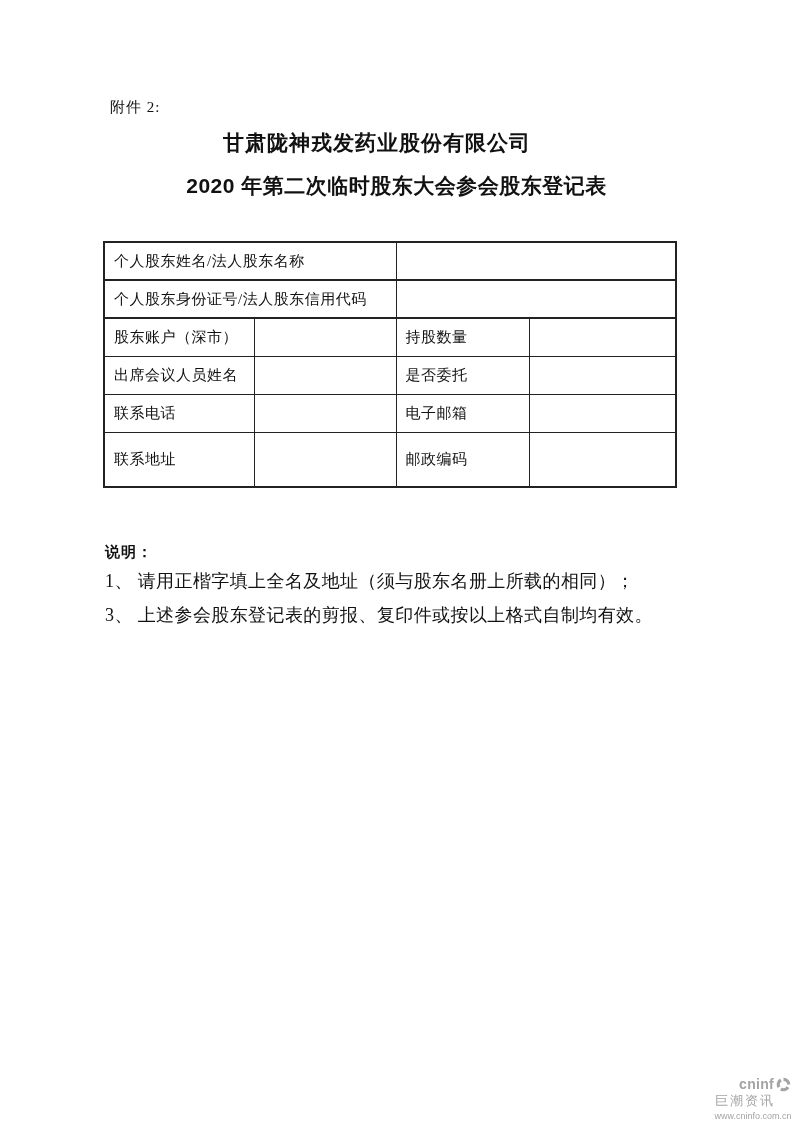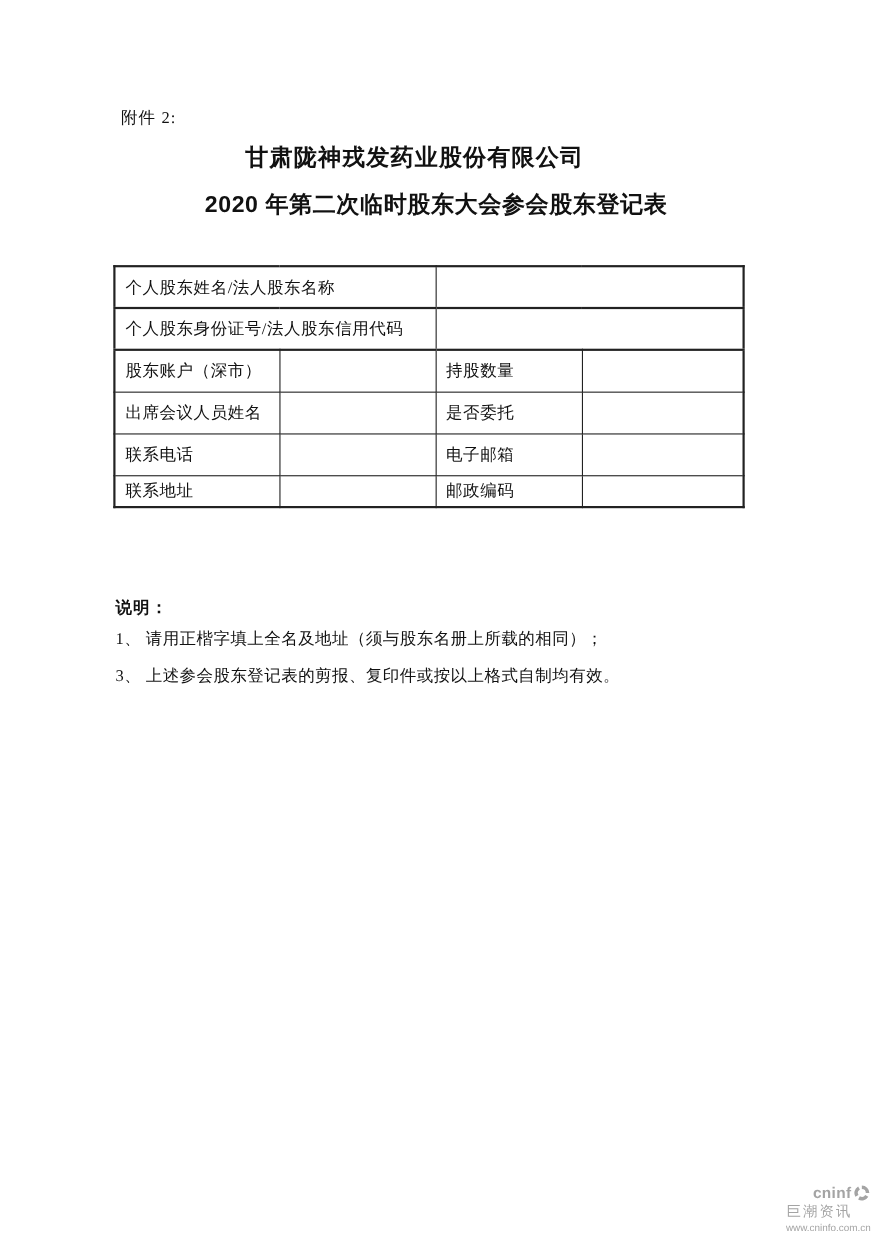--- a/index.html
+++ b/index.html
@@ -37,30 +37,30 @@
   }
   table.reg td{
     border:1px solid #222;
     font-size:15px;
     padding:0 0 0 9px;
     vertical-align:middle;
     letter-spacing:0.5px;
     overflow:hidden;white-space:nowrap;
   }
   table.reg tr{height:38px;}
-  table.reg tr.last{height:29px;}
+  table.reg tr.last{height:55px;}
   table.reg tr.full td{border-bottom-width:2px;}
   .notes-heading{
     position:absolute;left:105px;top:543px;
     font-family:"Liberation Sans",sans-serif;
     font-size:15px;font-weight:700;letter-spacing:1px;text-align:right;
   }
   .notes{
     position:absolute;left:105px;top:566px;width:574px;
-    font-size:15px;line-height:31.4px;
+    font-size:18px;line-height:31.4px;
     text-align:justify;letter-spacing:0.4px;
   }
   .notes p{margin:0 0 3px 0;}
   .brandmark{
     position:absolute;left:712px;top:1076px;width:82px;
     color:#a4a4a4;
     font-family:"Liberation Sans",sans-serif;
     line-height:1.15;
   }
   .brand-row{

